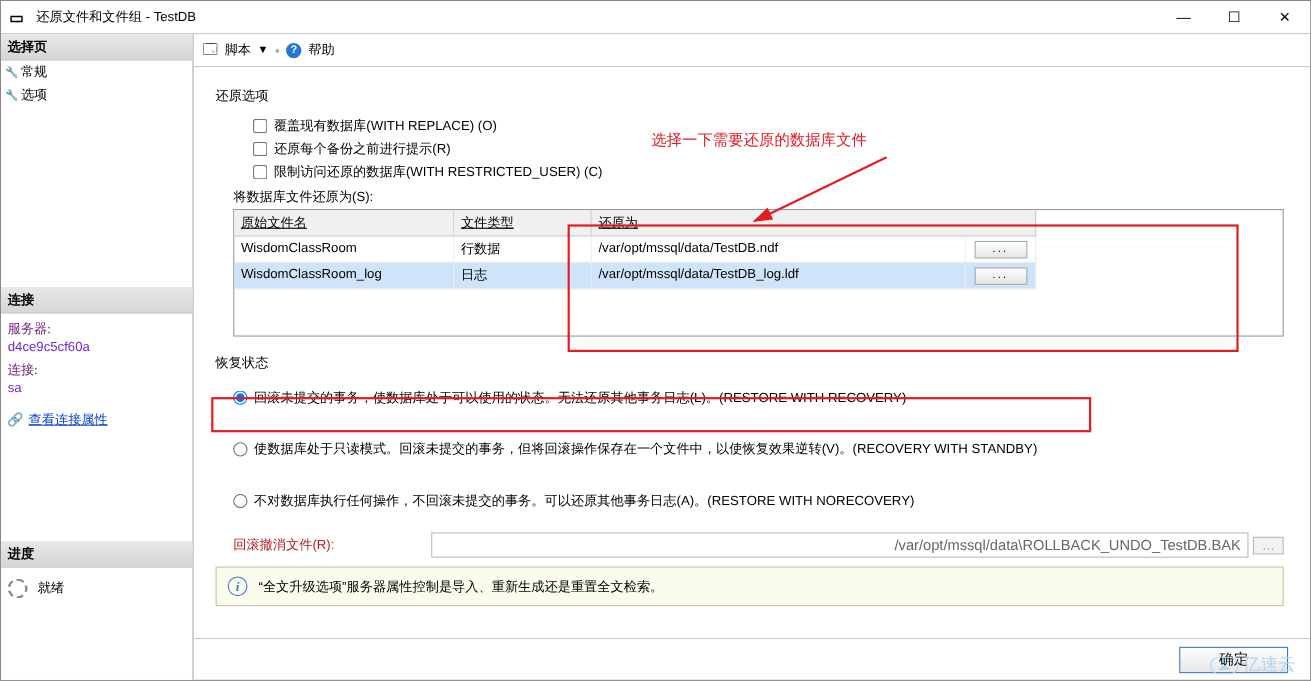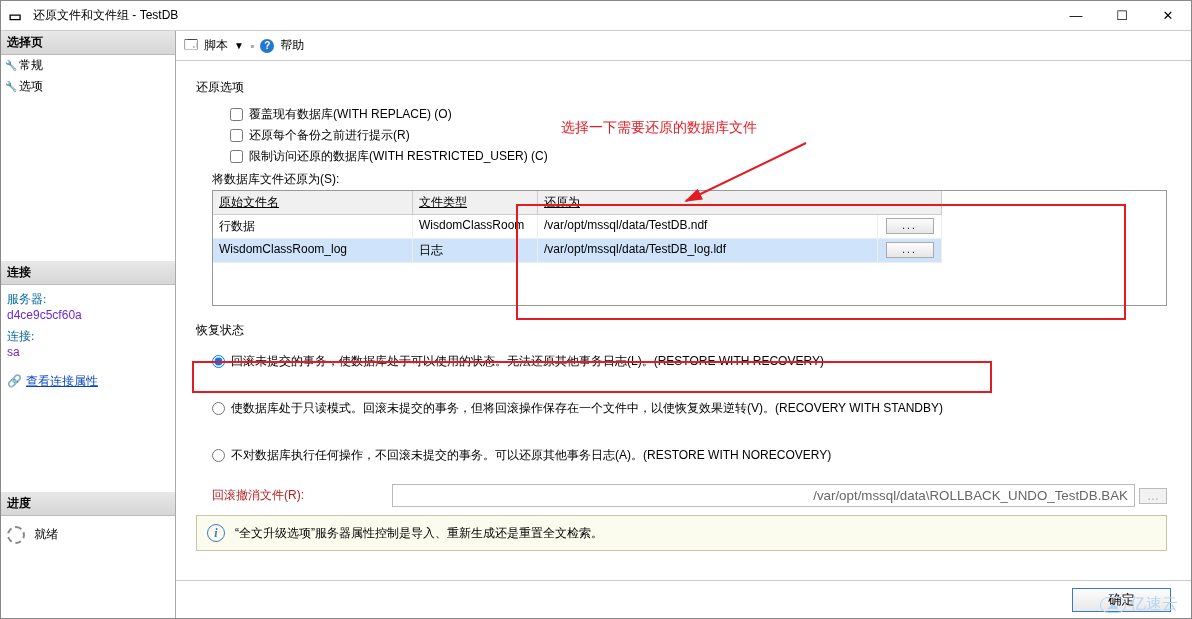--- a/index.html
+++ b/index.html
@@ -8,21 +8,21 @@
 .titlebar { height: 30px; display: flex; align-items: center; border-bottom: 1px solid #ccc; background: #fff; }
 .titlebar .icon { width: 28px; text-align: center; font-size: 14px; font-weight: bold; }
 .titlebar .title { flex: 1; padding-left: 4px; }
 .titlebar .winbtn { width: 46px; height: 29px; text-align: center; line-height: 30px; font-size: 13px; }
 .body { flex: 1; display: flex; min-height: 0; }
 .sidebar { width: 175px; border-right: 1px solid #aaa; display: flex; flex-direction: column; background: #fff; position: relative; }
 .side-head { background: linear-gradient(#e8e8e8,#d6d6d6); font-weight: bold; padding: 3px 6px; border-bottom: 1px solid #bbb; }
 .side-item { padding: 2px 6px 2px 18px; cursor: default; }
 .side-item .mk { display: inline-block; width: 12px; margin-left: -14px; margin-right: 2px; font-size: 10px; }
 .side-block { padding: 4px 6px 6px 6px; }
-.side-block .lbl { color: #0369a1; margin-top: 2px; font-family: Liberation Serif, serif; }
+.side-block .lbl { color: #701a75; margin-top: 2px; font-family: Liberation Serif, serif; }
 .side-block .val { color: #6d28d9; }
 .side-link { color: #0645c8; text-decoration: underline; cursor: pointer; }
 .progress-ico { display: inline-block; width: 18px; height: 18px; border: 2px dashed #888; border-radius: 50%; vertical-align: middle; margin-right: 6px; }
 .main { flex: 1; display: flex; flex-direction: column; padding: 0 0 0 0; overflow: hidden; }
 .toolbar { height: 30px; display: flex; align-items: center; padding: 0 8px; gap: 6px; border-bottom: 1px solid #ccc; }
 .toolbar .tb-ico { font-size: 13px; }
 .toolbar .drop { font-size: 10px; }
 .toolbar .help-ico { width: 14px; height: 14px; border-radius: 50%; background: #2478d4; color: #fff; display: inline-flex; align-items: center; justify-content: center; font-size: 10px; font-weight: bold; }
 .content { flex: 1; padding: 12px 24px 6px 20px; overflow: auto; position: relative; }
 .section-title { margin: 6px 0 10px 0; }
@@ -98,22 +98,22 @@
         <div class="section-title">还原选项</div>
         <div class="opt-line"><input type="checkbox" style=""><span>覆盖现有数据库(WITH REPLACE) (O)</span></div>
         <div class="opt-line"><input type="checkbox" style=""><span>还原每个备份之前进行提示(R)</span></div>
         <div class="opt-line"><input type="checkbox" style=""><span>限制访问还原的数据库(WITH RESTRICTED_USER) (C)</span></div>
         <div class="sub-label">将数据库文件还原为(S):</div>
         <div class="table-wrap">
           <div class="tbl">
             <div class="hd">原始文件名</div>
             <div class="hd">文件类型</div>
             <div class="hd" style="grid-column: span 2">还原为</div>
+            <div class="cell">WisdomClassRoom</div>
             <div class="cell">行数据</div>
-            <div class="cell">WisdomClassRoom</div>
             <div class="cell">/var/opt/mssql/data/TestDB.ndf</div>
             <div class="cell btncell"><span class="btn3">...</span></div>
             <div class="rowsel" style="display:contents">
               <div class="cell">WisdomClassRoom_log</div>
               <div class="cell">日志</div>
               <div class="cell">/var/opt/mssql/data/TestDB_log.ldf</div>
               <div class="cell btncell"><span class="btn3">...</span></div>
             </div>
             <div class="blank"></div>
           </div>
@@ -128,21 +128,21 @@
           <span class="lbl">回滚撤消文件(R):</span>
           <input type="text" disabled="" value="/var/opt/mssql/data\ROLLBACK_UNDO_TestDB.BAK" style="">
           <div class="btn">…</div>
         </div>
 
         <div class="infobox">
           <span class="iico">i</span>
           <span>“全文升级选项”服务器属性控制是导入、重新生成还是重置全文检索。</span>
         </div>
 
-        <div class="annot-red" style="left:385px; top:58px">选择一下需要还原的数据库文件</div>
+        <div class="annot-red" style="left:416px; top:58px">选择一下需要还原的数据库文件</div>
         <svg class="annot-arrow" style="left:480px; top:78px">
           <defs>
               <marker id="ah" markerWidth="10" markerHeight="10" refX="8" refY="3" orient="auto">
                 <path d="M0,0 L0,6 L9,3 z" fill="#e31b23"></path>
               </marker>
             </defs>
           <line x1="150" y1="4" x2="30" y2="62" stroke="#e31b23" stroke-width="2" marker-end="url(#ah)"></line>
         </svg>
         <div class="red-box1" style="left:340px; top:143px; width:610px; height:116px"></div>
         <div class="red-box1" style="left:16px; top:300px; width:800px; height:32px"></div>

